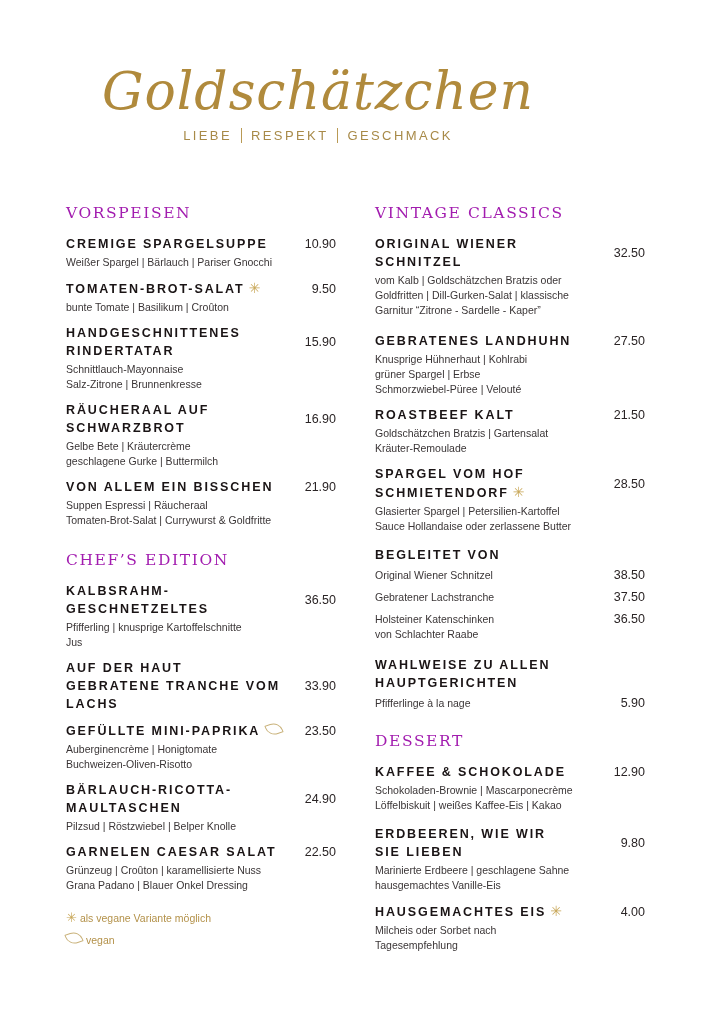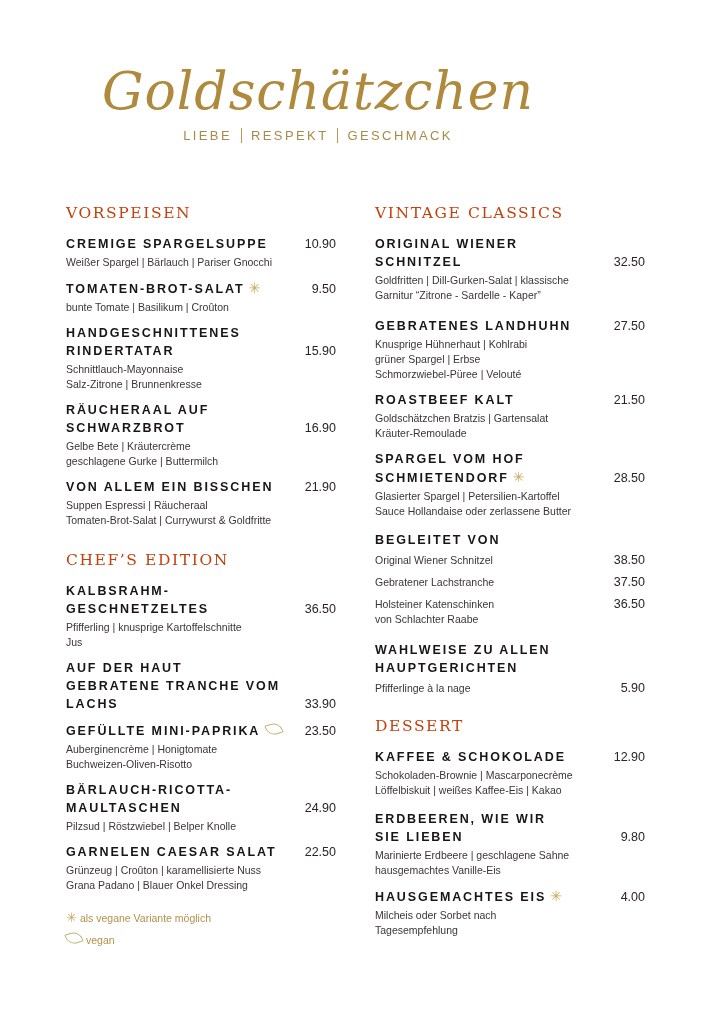--- a/index.html
+++ b/index.html
@@ -7,24 +7,24 @@
          font-family: "DejaVu Sans", sans-serif; color: #1c1718; }
   .header { position: absolute; left: 0; top: 58px; width: 636px; text-align: center; }
   .logo { font-family: "DejaVu Serif", serif; font-style: italic; font-size: 52px; color: #b08a3c;
           letter-spacing: 1px; line-height: 66px; }
   .tagline { font-family: "Liberation Sans", sans-serif; font-size: 13px; color: #a88a48; letter-spacing: 2.4px;
              margin-top: 4px; }
   .tagline .sep { display: inline-block; width: 1px; height: 15px; background: #b99a55; vertical-align: -3px; margin: 0 9px; }
   .col { position: absolute; top: 203px; }
   .col.left { left: 66px; width: 270px; }
   .col.right { left: 375px; width: 270px; }
-  .section-title { font-family: "DejaVu Serif", serif; font-size: 15.5px; letter-spacing: 1.6px; color: #c2410c;
+  .section-title { font-family: "DejaVu Serif", serif; font-size: 15.5px; letter-spacing: 1.6px; color: #a21caf;
                    margin: 0 0 12px 0; line-height: 20px; }
   .item { margin-bottom: 9px; }
-  .item-head { display: flex; justify-content: space-between; align-items: flex-end; }
+  .item-head { display: flex; justify-content: space-between; align-items: center; }
   .item-name { font-family: "Liberation Sans", sans-serif; font-weight: bold; font-size: 12.5px; letter-spacing: 1.9px;
                line-height: 18px; color: #1a1415; max-width: 225px; }
   .item-price { font-family: "Liberation Sans", sans-serif; font-size: 12.5px; color: #2a2425; line-height: 18px;
                 white-space: nowrap; padding-left: 4px; }
   .item-desc { font-family: "Liberation Sans", sans-serif; font-size: 10.5px; color: #3a3536; line-height: 15px; margin-top: 2px; }
   .mark { color: #c9a85a; font-weight: normal; font-size: 14px; letter-spacing: 0; margin-left: 4px; }
   .leaf { display: inline-block; width: 14px; height: 10px; border: 1px solid #c9b27a; border-radius: 0 10px 0 10px;
           transform: rotate(-20deg); margin-left: 6px; vertical-align: 0px; }
   .sub-row { display: flex; justify-content: space-between; font-family: "Liberation Sans", sans-serif;
              font-size: 10.5px; color: #3a3536; line-height: 15px; margin-bottom: 7px; }
@@ -151,20 +151,21 @@
 
 <div class="col right">
   <div class="section-title">VINTAGE CLASSICS</div>
 
   <div class="item">
     <div class="item-head">
         <span class="item-name" style="max-width:240px">ORIGINAL WIENER SCHNITZEL</span>
         <span class="item-price">32.50</span>
       </div>
     <div class="item-desc">
+        <div>vom Kalb | Goldschätzchen Bratzis oder</div>
         <div>Goldfritten | Dill-Gurken-Salat | klassische</div>
         <div>Garnitur “Zitrone - Sardelle - Kaper”</div>
       </div>
   </div>
   <div class="item" style="margin-top:14px">
     <div class="item-head">
         <span class="item-name">GEBRATENES LANDHUHN</span>
         <span class="item-price">27.50</span>
       </div>
     <div class="item-desc">

